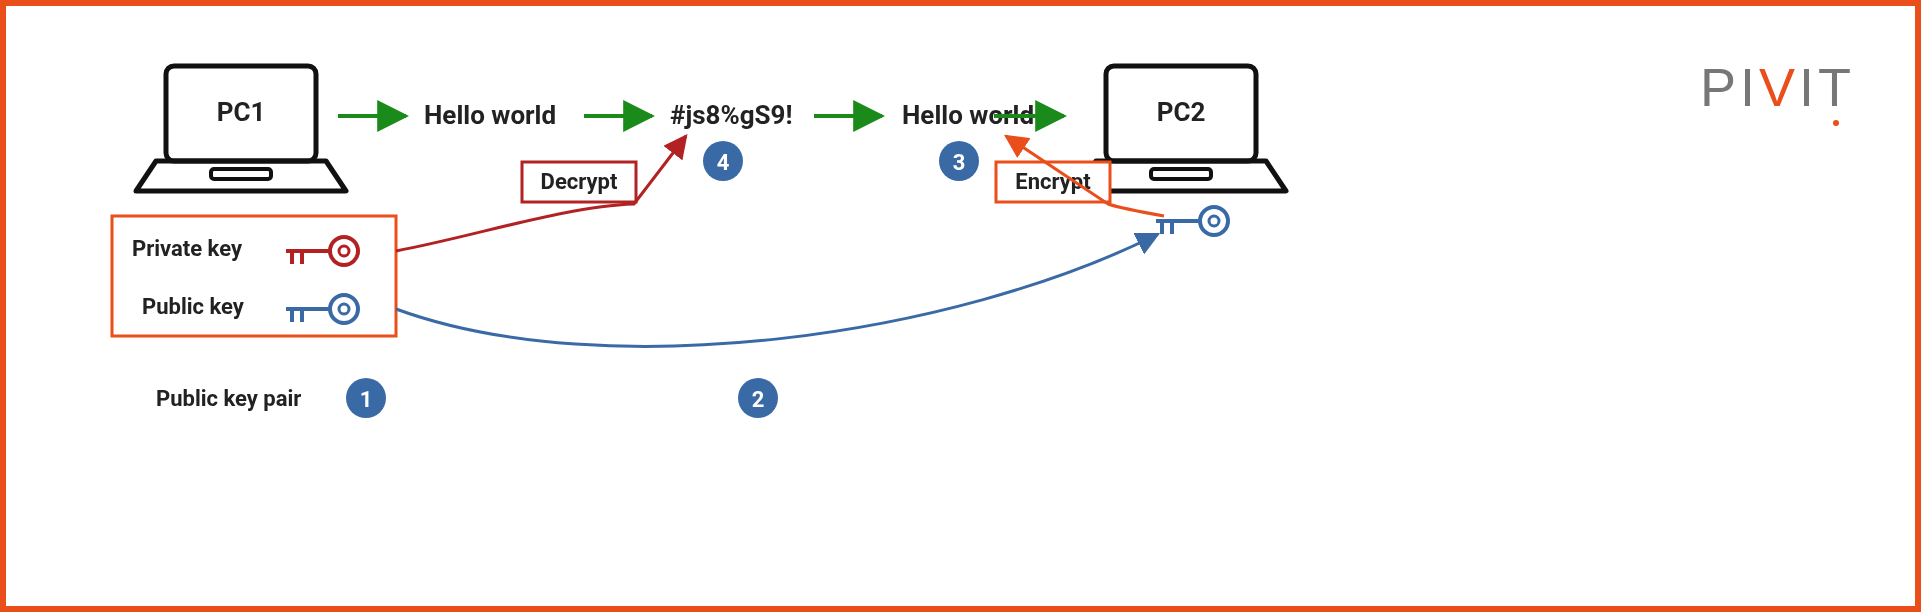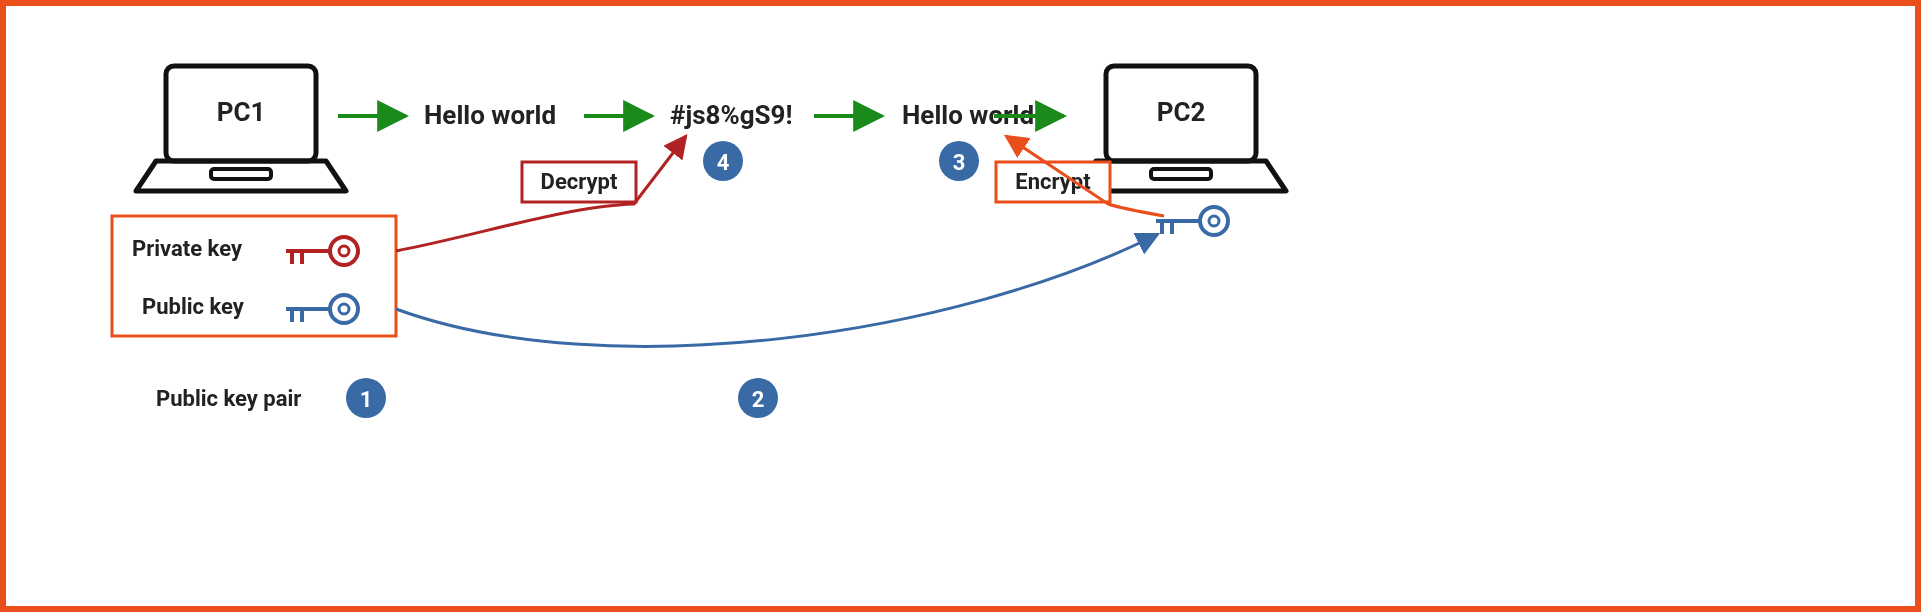--- a/index.html
+++ b/index.html
@@ -13,20 +13,24 @@
 .badge-text{font-size:22px;font-weight:700;fill:#fff;text-anchor:middle;dominant-baseline:central;font-family:inherit}
 .logo{position:absolute;right:60px;top:50px;font-size:54px;font-weight:300;letter-spacing:4px;font-family:"Segoe UI",Helvetica,Arial,sans-serif;color:#777}
 .logo .v{color:#e94e1b}
 .logo .dot{position:absolute;width:6px;height:6px;background:#e94e1b;border-radius:50%;left:133px;top:64px}
 </style>
 </head>
 <body>
 
 <div class="frame">
 
+  <div class="logo">
+    <span>PI</span><span class="v">V</span><span>IT</span>
+    <span class="dot"></span>
+  </div>
 
   <svg class="diagram" viewBox="0 0 1909 600">
     <defs>
       <marker id="arr-green" viewBox="0 0 10 10" refX="9" refY="5" markerWidth="8" markerHeight="8" orient="auto-start-reverse">
         <path d="M0,0 L10,5 L0,10 z" fill="#1a8a1a"></path>
       </marker>
       <marker id="arr-red" viewBox="0 0 10 10" refX="9" refY="5" markerWidth="8" markerHeight="8" orient="auto-start-reverse">
         <path d="M0,0 L10,5 L0,10 z" fill="#b22222"></path>
       </marker>
       <marker id="arr-orange" viewBox="0 0 10 10" refX="9" refY="5" markerWidth="8" markerHeight="8" orient="auto-start-reverse">

